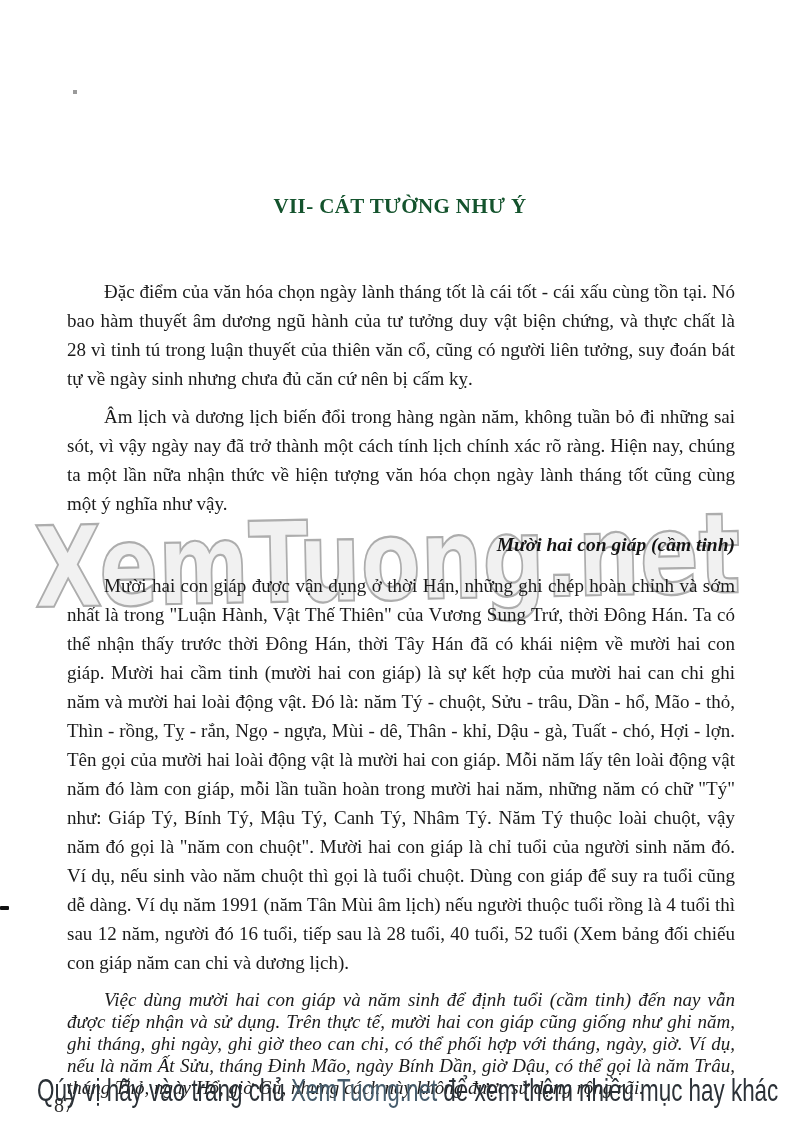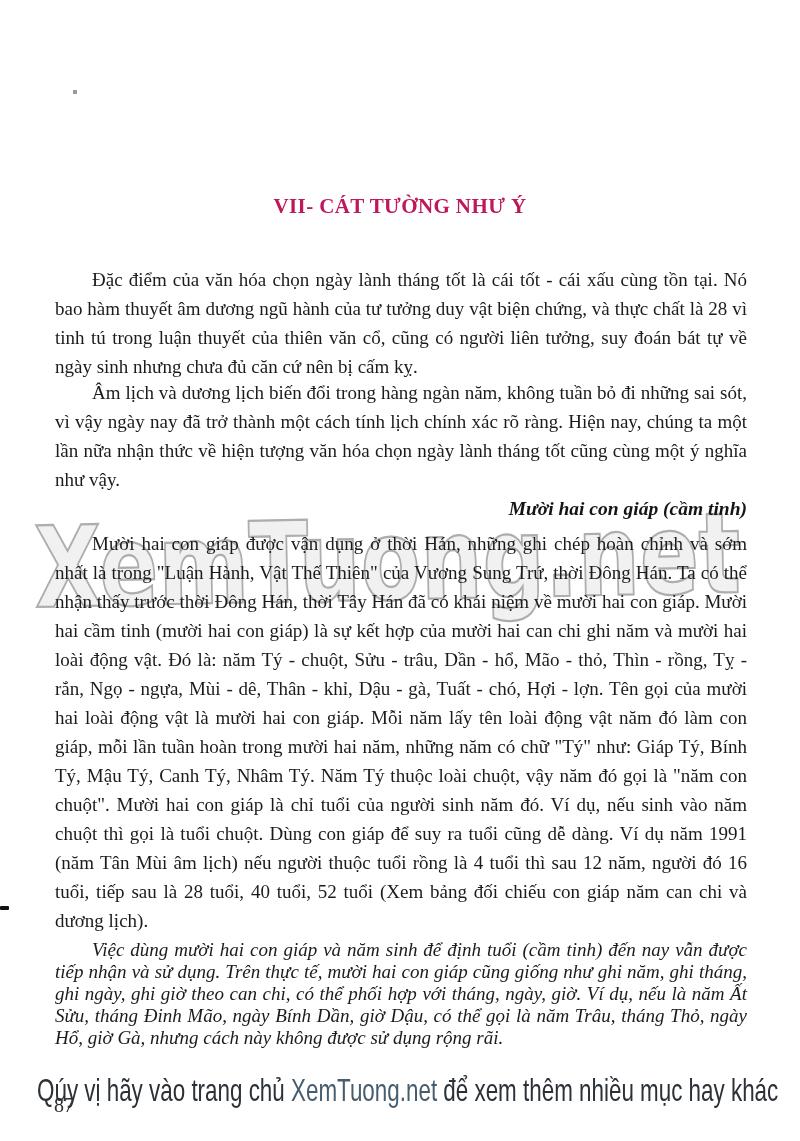--- a/index.html
+++ b/index.html
@@ -25,30 +25,30 @@
     pointer-events: none;
   }
   
   .text-layer { position: relative; z-index: 2; }
   .doc-title {
     position: absolute;
     left: 0; top: 194px; width: 800px;
     text-align: center;
     font-size: 21px; font-weight: bold;
     letter-spacing: 0.4px;
-    color: #be185d;
+    color: #14532d;
   }
   .body-block {
     position: absolute;
     left: 55px; top: 265px; width: 692px;
     font-size: 19px; line-height: 29px;
     color: #1b1b1b;
     text-align: justify;
   }
-  .body-block p { margin: 0; text-indent: 37px; }
+  .body-block p { margin: 12px; text-indent: 37px; }
   .body-block p.p2 { margin-top: -3px; }
   .section-heading {
     margin: 3px 0 0 0;
     text-indent: 37px;
     font-weight: bold; font-style: italic;
     font-size: 19.5px; line-height: 29px;
     color: #141414;
     text-align: right;
   }
   .body-block p.p3 { margin-top: 6px; }

